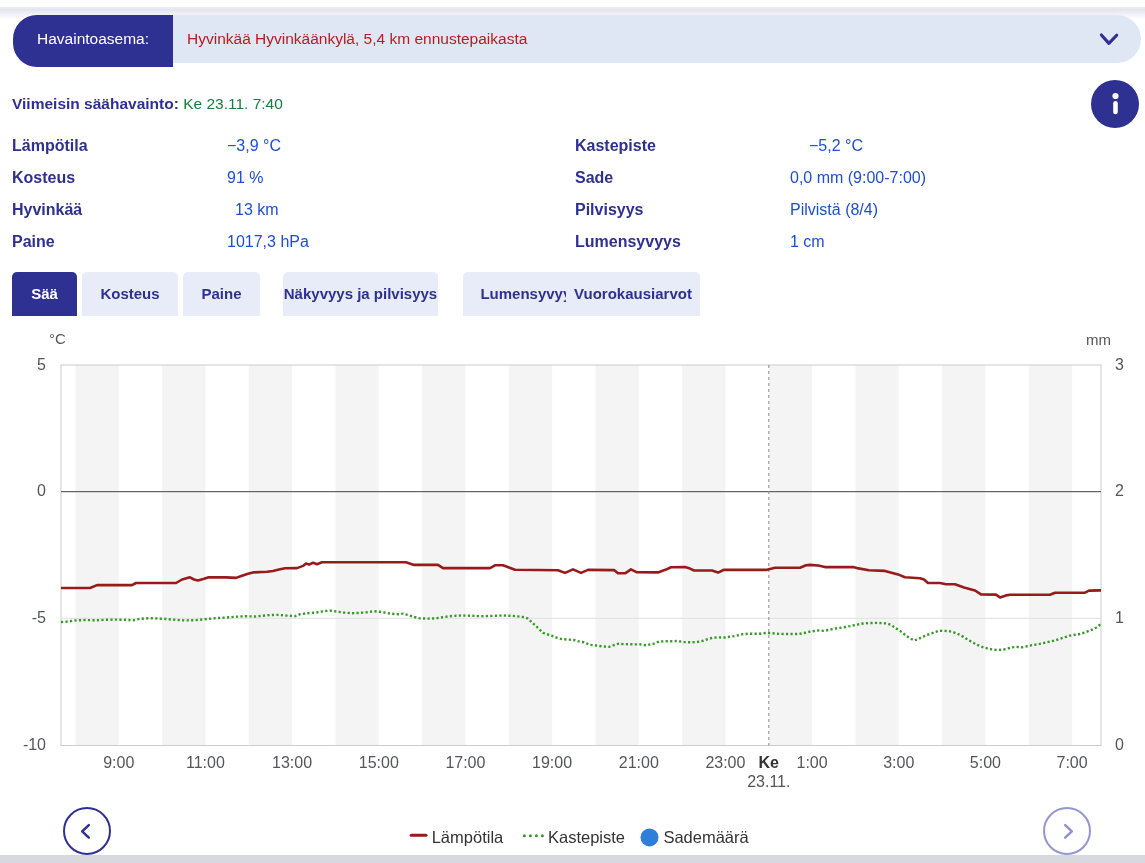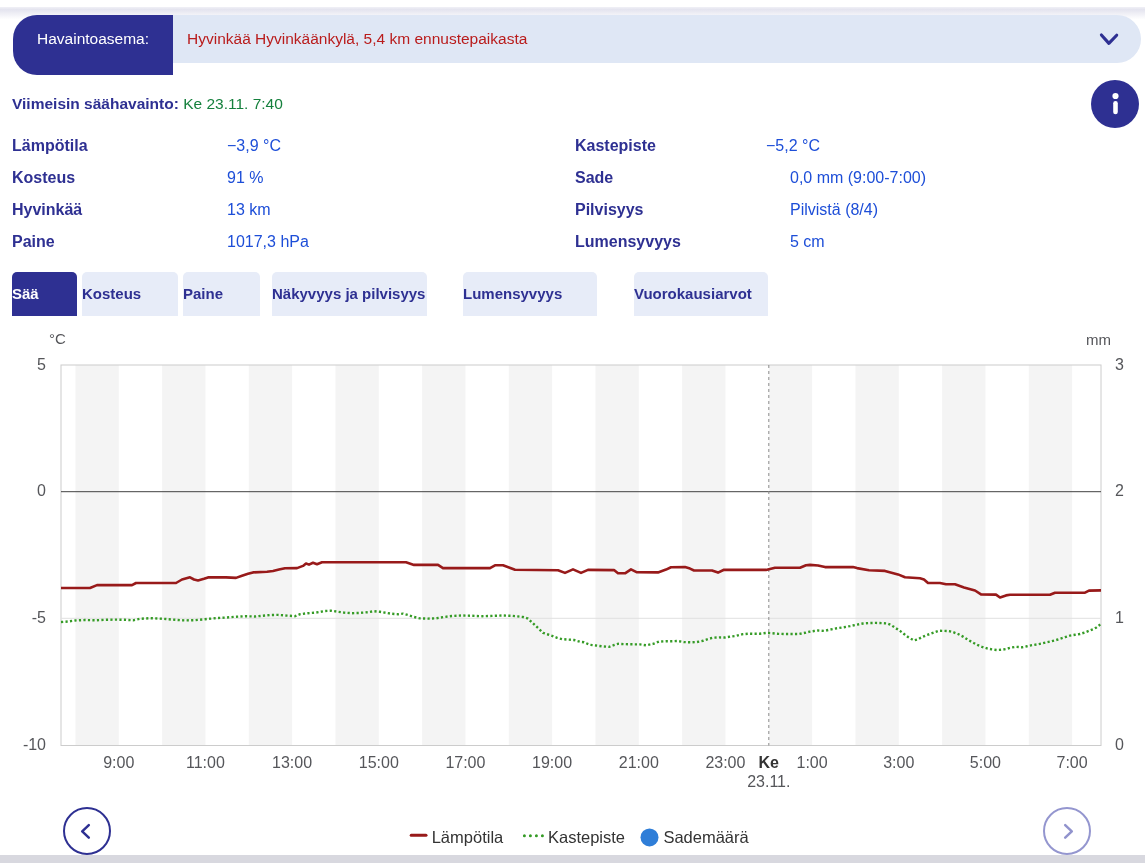--- a/index.html
+++ b/index.html
@@ -1,60 +1,60 @@
 <!DOCTYPE html>
 <html><head><meta charset="utf-8">
 <style>
 html,body{margin:0;padding:0}
 body{width:1145px;height:863px;font-family:"Liberation Sans",sans-serif;background:#fff;position:relative;overflow:hidden}
 .abs{position:absolute}
 .lbl{font-weight:bold;color:#2e3092;font-size:16px}
 .val{color:#1d4ed8;font-size:16px}
-.tab{position:absolute;top:272px;height:44px;background:#e7ecf8;border-radius:5px 5px 0 0;color:#2e3092;font-size:15px;font-weight:bold;text-align:left;line-height:44px}
+.tab{position:absolute;top:272px;height:44px;background:#e7ecf8;border-radius:5px 5px 0 0;color:#2e3092;font-size:15px;font-weight:bold;text-align:center;line-height:44px}
 </style></head>
 <body>
 <div class="abs" style="left:0;top:7px;width:1145px;height:13px;background:linear-gradient(180deg,#f0f0f6 0,#e4e4ef 20%,#fff 95%)"></div>
 
 <div class="abs" style="left:13px;top:15px;width:1128px;height:48px;background:#dfe7f5;border-radius:24px"></div>
-<div class="abs" style="left:13px;top:15px;width:160px;height:60px;background:#2e3092;border-radius:24px 0 0 24px;color:#fff;font-size:15.5px;line-height:48px;padding-left:24px;box-sizing:border-box">Havaintoasema:</div>
+<div class="abs" style="left:13px;top:15px;width:160px;height:52px;background:#2e3092;border-radius:24px 0 0 24px;color:#fff;font-size:15.5px;line-height:48px;padding-left:24px;box-sizing:border-box">Havaintoasema:</div>
 <div class="abs" style="left:187px;top:15px;height:48px;line-height:48px;color:#b91c1c;font-size:15.5px">Hyvinkää Hyvinkäänkylä, 5,4 km ennustepaikasta</div>
 <svg class="abs" style="left:1098px;top:31px" width="22" height="17" viewBox="0 0 22 17">
     <path d="M3.4 4 L10.9 12.4 L18.7 4.2" fill="none" stroke="#2e3092" stroke-width="3.1" stroke-linecap="round" stroke-linejoin="round"></path>
   </svg>
 
 <div class="abs" style="left:12px;top:95px;font-size:15.5px;color:#2e3092"><b>Viimeisin säähavainto:</b> <span style="color:#15803d">Ke 23.11. 7:40</span></div>
 <svg class="abs" style="left:1091px;top:80px" width="48" height="48" viewBox="0 0 48 48">
     <circle cx="24" cy="24" r="24" fill="#2e3092"></circle>
     <circle cx="24.5" cy="16" r="3.1" fill="#fff"></circle>
     <rect x="22.2" y="21" width="4.6" height="13.2" rx="2.3" fill="#fff"></rect>
   </svg>
 
 <div class="abs lbl" style="left:12px;top:137px">Lämpötila</div>
 <div class="abs val" style="left:227px;top:137px">−3,9 °C</div>
 <div class="abs lbl" style="left:575px;top:137px">Kastepiste</div>
-<div class="abs val" style="left:766px;top:137px">−5,2 °C</div>
+<div class="abs val" style="left:809px;top:137px">−5,2 °C</div>
 <div class="abs lbl" style="left:12px;top:169px">Kosteus</div>
 <div class="abs val" style="left:227px;top:169px">91 %</div>
 <div class="abs lbl" style="left:575px;top:169px">Sade</div>
 <div class="abs val" style="left:790px;top:169px">0,0 mm (9:00-7:00)</div>
 <div class="abs lbl" style="left:12px;top:201px">Hyvinkää</div>
-<div class="abs val" style="left:227px;top:201px">13 km</div>
+<div class="abs val" style="left:235px;top:201px">13 km</div>
 <div class="abs lbl" style="left:575px;top:201px">Pilvisyys</div>
 <div class="abs val" style="left:790px;top:201px">Pilvistä (8/4)</div>
 <div class="abs lbl" style="left:12px;top:233px">Paine</div>
 <div class="abs val" style="left:227px;top:233px">1017,3 hPa</div>
 <div class="abs lbl" style="left:575px;top:233px">Lumensyvyys</div>
-<div class="abs val" style="left:790px;top:233px">5 cm</div>
+<div class="abs val" style="left:790px;top:233px">1 cm</div>
 
 <div class="tab" style="left:12px;width:65px;background:#2e3092;color:#fff">Sää</div>
 <div class="tab" style="left:82px;width:96px">Kosteus</div>
 <div class="tab" style="left:183px;width:77px">Paine</div>
-<div class="tab" style="left:272px;width:155px">Näkyvyys ja pilvisyys</div>
+<div class="tab" style="left:283px;width:155px">Näkyvyys ja pilvisyys</div>
 <div class="tab" style="left:463px;width:134px">Lumensyvyys</div>
-<div class="tab" style="left:634px;width:134px">Vuorokausiarvot</div>
+<div class="tab" style="left:566px;width:134px">Vuorokausiarvot</div>
 
 <svg class="abs" style="left:0;top:330px" width="1145" height="470" viewBox="0 0 1145 470">
 <text x="49" y="14" font-size="15" fill="#55565a">°C</text>
 <text x="1086" y="14.5" font-size="15" fill="#55565a">mm</text>
 <rect x="75.44" y="35" width="43.33" height="380.5" fill="#f4f4f4"></rect>
 <rect x="162.11" y="35" width="43.33" height="380.5" fill="#f4f4f4"></rect>
 <rect x="248.78" y="35" width="43.33" height="380.5" fill="#f4f4f4"></rect>
 <rect x="335.44" y="35" width="43.33" height="380.5" fill="#f4f4f4"></rect>
 <rect x="422.11" y="35" width="43.33" height="380.5" fill="#f4f4f4"></rect>
 <rect x="508.78" y="35" width="43.33" height="380.5" fill="#f4f4f4"></rect>

